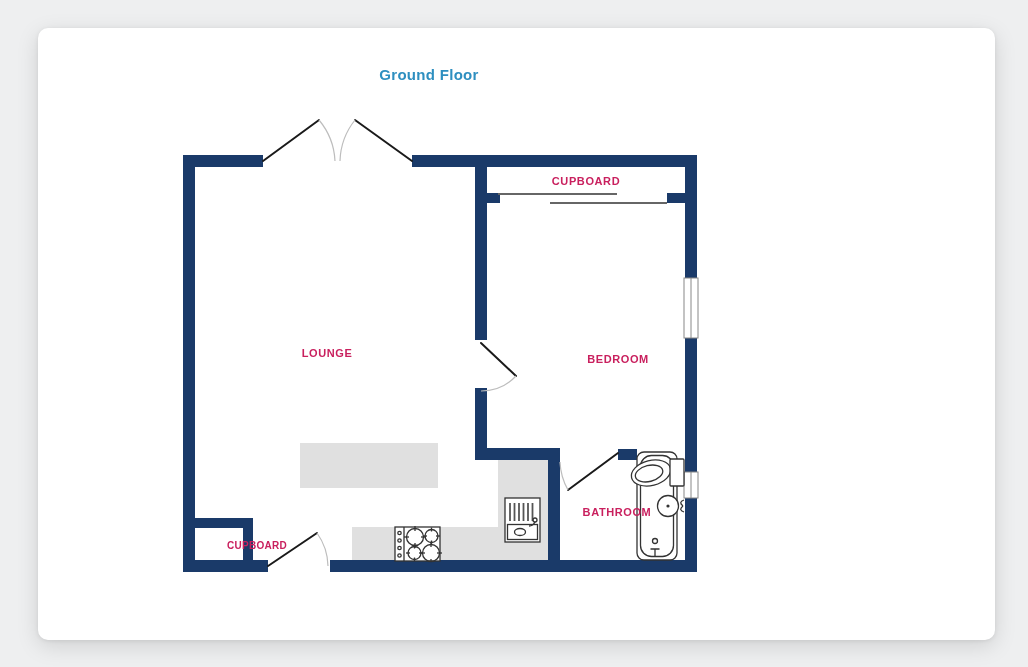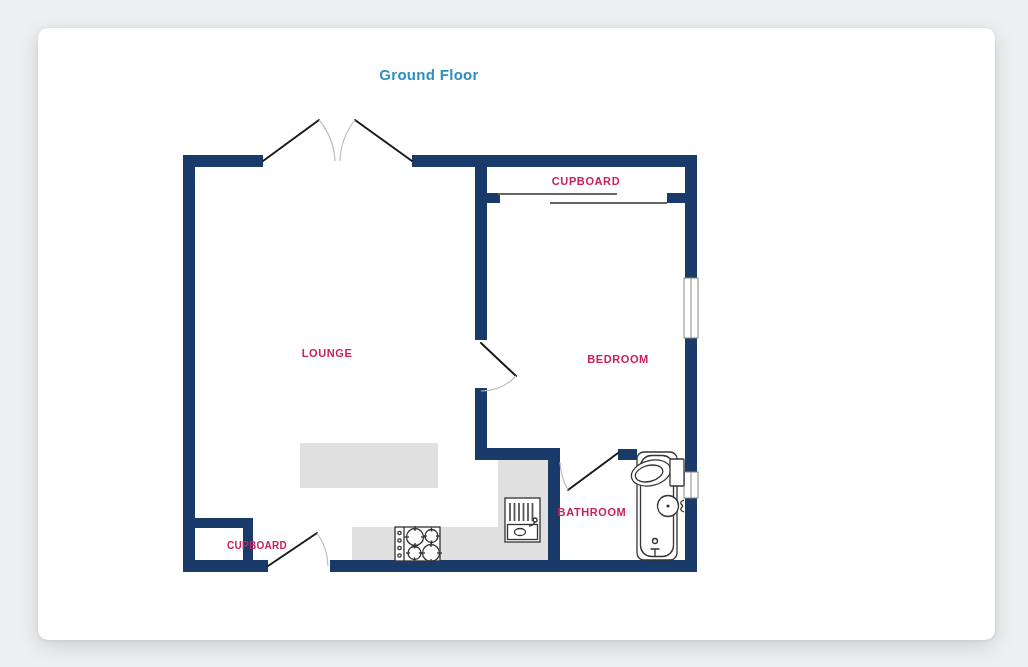--- a/index.html
+++ b/index.html
@@ -178,14 +178,14 @@
     <circle class="fx" cx="668" cy="506" r="10.5"></circle>
     <circle cx="668" cy="506" r="1.6" fill="#333"></circle>
     <path class="fxl" d="M684,500 q-6,2 -1,6" stroke-width="1.1"></path>
     <path class="fxl" d="M684,512 q-6,-2 -1,-6" stroke-width="1.1"></path>
   </g>
 </svg>
 
 <div class="room-label" style="left:327px;top:353px;">LOUNGE</div>
 <div class="room-label" style="left:618px;top:327px;margin-top:32px;">BEDROOM</div>
 <div class="room-label" style="left:586px;top:181px;">CUPBOARD</div>
-<div class="room-label" style="left:592px;top:512px;">BATHROOM</div>
+<div class="room-label" style="left:617px;top:512px;">BATHROOM</div>
 <div class="room-label small" style="left:220px;top:545px;margin-left:37px;">CUPBOARD</div>
 
 </body></html>

